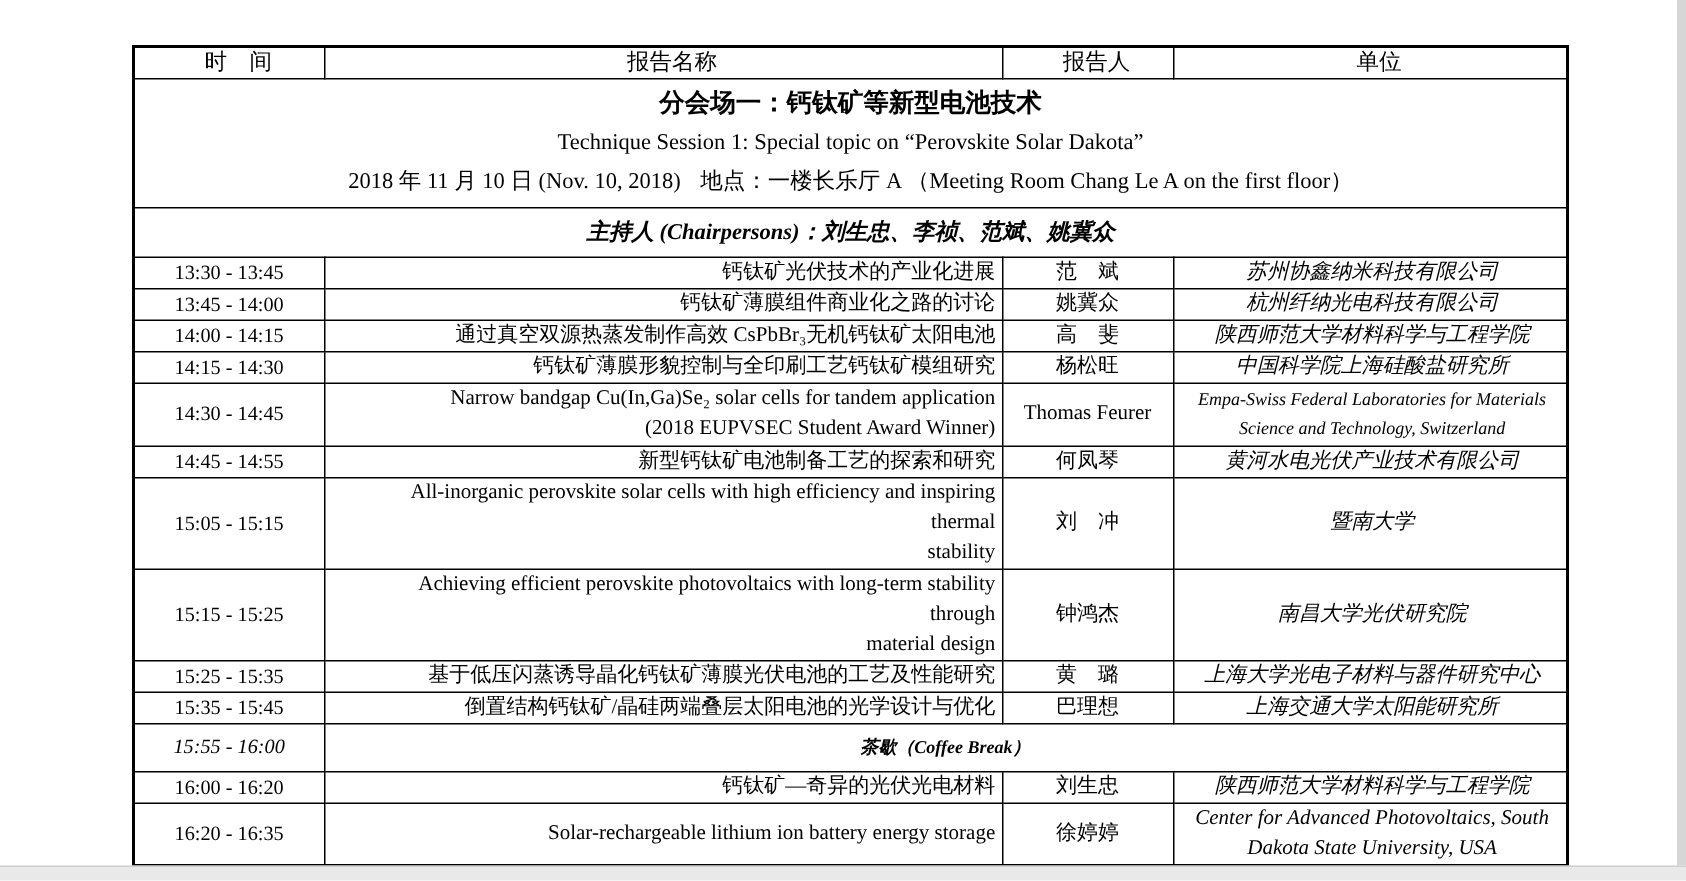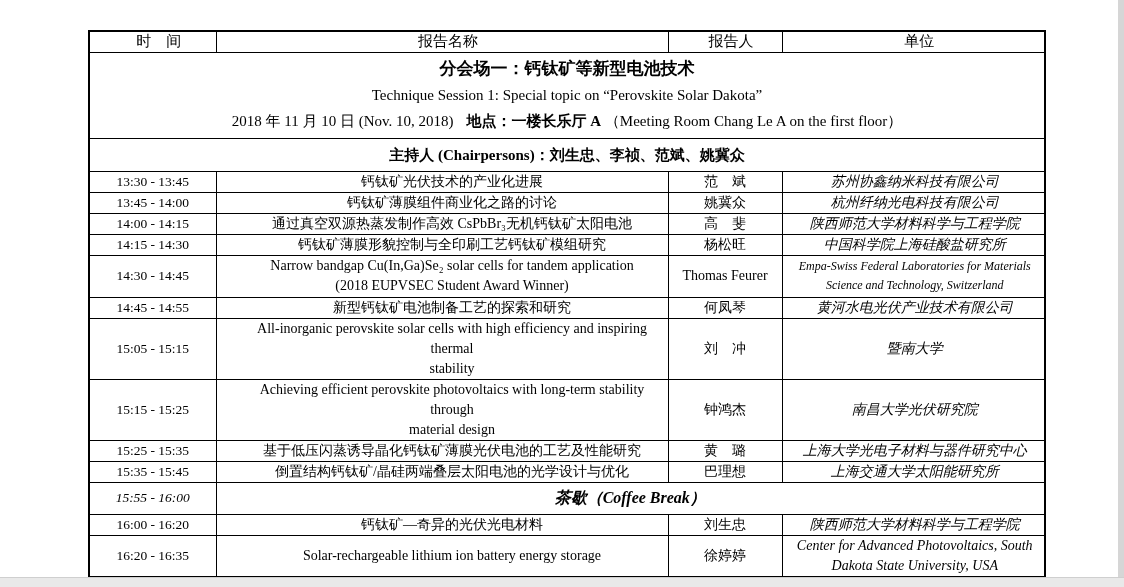--- a/index.html
+++ b/index.html
@@ -30,60 +30,61 @@
   
   .head-block {
     height: 80px;
     text-align: center;
     padding: 2px 0 4px 0;
   }
   .head-line1 { font-weight: bold; font-size: 17px; line-height: 27px; }
   .head-line2 { font-size: 15px; line-height: 26px; }
   .head-line3 { font-size: 15px; line-height: 26px; }
   .head-line3 .date { margin-right: 13px; }
-  .head-line3 .loc-bold { font-weight: bold; }
+  .head-line3 .loc-bold { font-weight: normal; }
 
   .chair-row td {
     height: 33px;
     text-align: center;
     font-weight: bold;
     font-size: 15px;
+    font-style: italic;
   }
 
   thead th {
     height: 21px;
     font-weight: normal;
     font-size: 15px;
     text-align: center;
     padding-left: 12px;
   }
 
   tbody td { font-size: 14px; line-height: 20px; }
   tr.r-single td { height: 21px; }
   tr.r-double td { height: 42px; }
   tr.break td { height: 32px; font-style: italic; }
 
   td.time { text-align: center; font-size: 13.5px; }
   td.title {
-    text-align: center;
+    text-align: right;
     padding: 0 4px 0 24px;
     white-space: pre-line;
   }
   td.speaker { text-align: center; }
   td.org {
     text-align: center;
     padding: 0 3px 0 6px;
     white-space: pre-line;
     font-style: italic;
   }
   td.org.small { font-size: 12px; line-height: 19px; }
   td.break-label {
     text-align: center;
     font-weight: bold;
-    font-size: 16px;
+    font-size: 12px;
   }
 
   
   .vscrollbar {
     position: absolute;
     right: 0; top: 0;
     width: 6px; height: 577px;
     background: #d6d6d6;
   }
   .hscrollbar {

